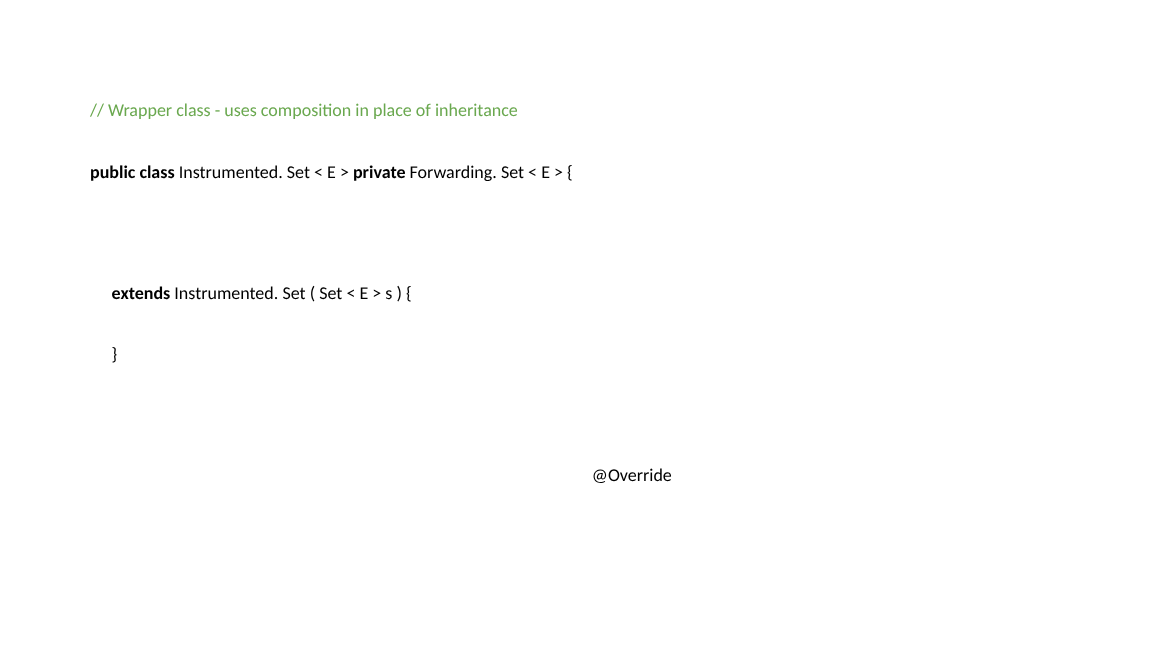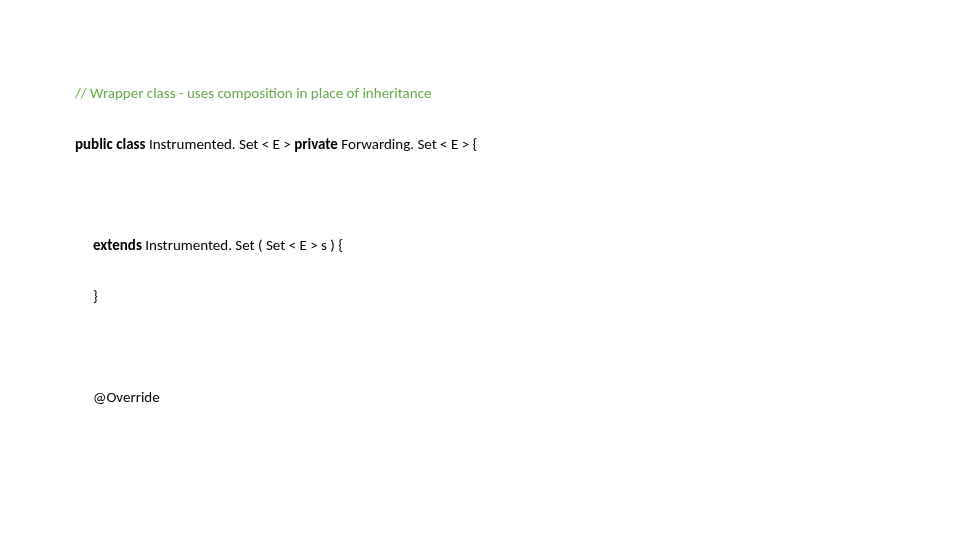--- a/index.html
+++ b/index.html
@@ -20,20 +20,21 @@
     white-space: pre;
   }
   .comment {
     color: #6aa84f;
   }
   .kw {
     font-weight: bold;
   }
   .ann {
     color: #000;
+    text-align: center;
   }
   .blk { display: block; }
   .ind1 { padding-left: 18px; }
   .ind2 { padding-left: 36px; }
   .gap { height: 14px; }
 </style>
 </head>
 <body>
 
 <div class="slide">

